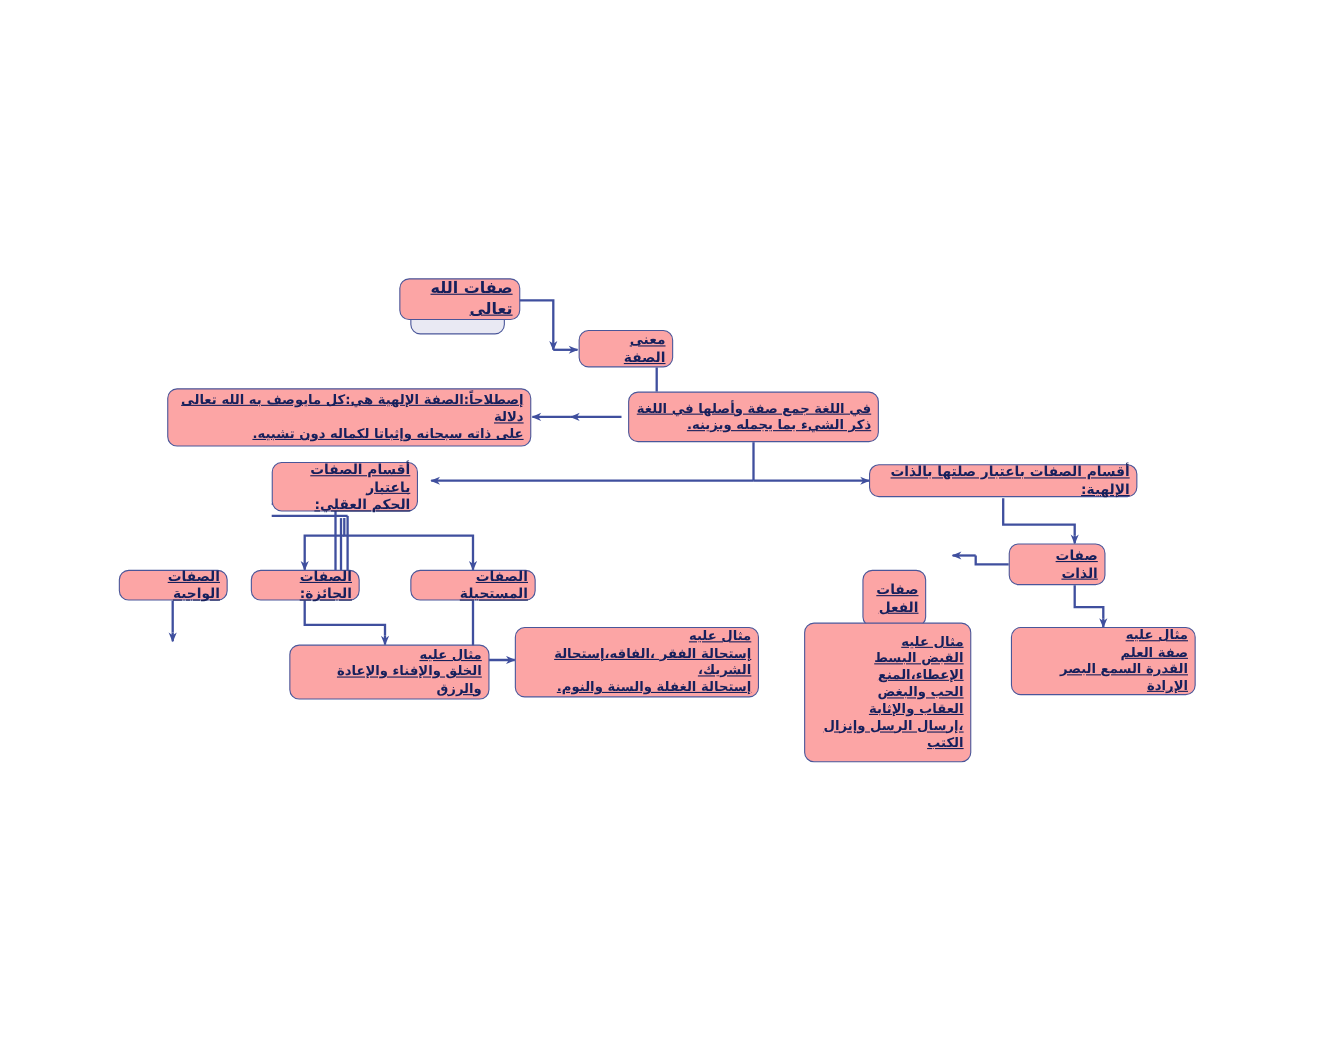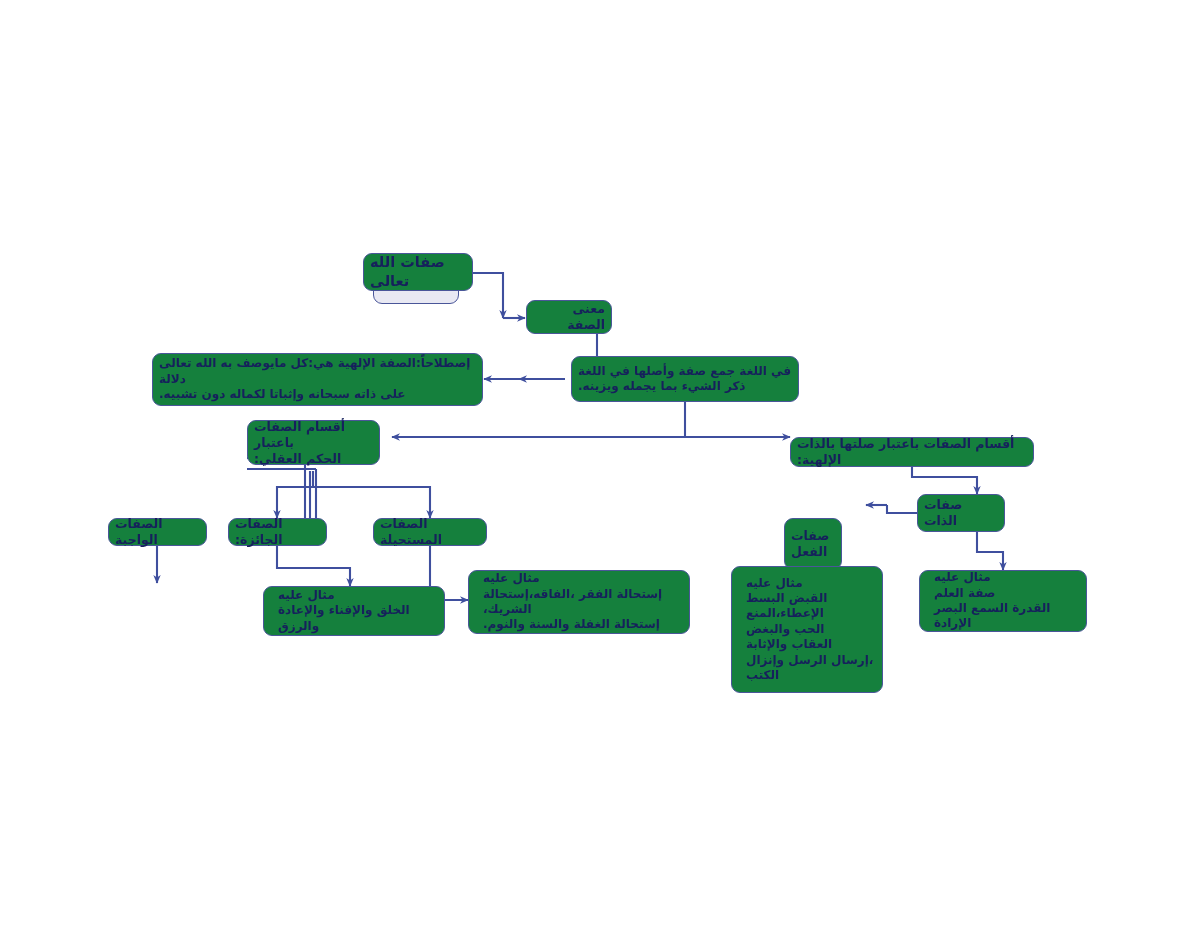--- a/index.html
+++ b/index.html
@@ -21,33 +21,34 @@
   #wires {
     position: absolute;
     inset: 0;
     width: 1200px;
     height: 949px;
     pointer-events: none;
   }
   .node {
     position: absolute;
     box-sizing: border-box;
-    background: #15803d;
+    background: #fca5a5;
     border: 1.6px solid #4a5699;
     border-radius: 9px;
     color: #16205c;
     font-weight: bold;
-    text-align: left;
+    text-align: right;
     display: flex;
     align-items: center;
     justify-content: center;
     direction: rtl;
     line-height: 1.28;
     padding: 3px 6px;
     z-index: 2;
+    text-decoration: underline;
   }
   .node span { display: block; width: 100%; }
   .shadow-plate {
     position: absolute;
     box-sizing: border-box;
     background: #e9e9f3;
     border: 1.6px solid #4a5699;
     border-radius: 9px;
     z-index: 1;
   }
@@ -128,21 +129,21 @@
   <div class="node n-cat" style="left:247px; top:420px; width:133px; height:45px; white-space:pre-line;">
     <span>أقسام الصفات باعتبار
 الحكم العقلي:</span>
   </div>
 
   <div class="node n-def" style="left:152px; top:353px; width:331px; height:53px; white-space:pre-line;">
     <span>إصطلاحاً:الصفة الإلهية هي:كل مايوصف به الله تعالى دلالة
 على ذاته سبحانه وإثباتا لكماله دون تشبيه.</span>
   </div>
 
-  <div class="node n-cat" style="left:790px; top:422px; width:244px; height:30px;margin-top:15px;">
+  <div class="node n-cat" style="left:790px; top:422px; width:244px; height:30px;">
     <span>أقسام الصفات باعتبار صلتها بالذات الإلهية:</span>
   </div>
 
   <div class="node n-leaf" style="left:108px; top:518px; width:99px; height:28px;">
     <span>الصفات الواجبة</span>
   </div>
 
   <div class="node n-leaf" style="left:228px; top:518px; width:99px; height:28px;">
     <span>الصفات الجائزة:</span>
   </div>

